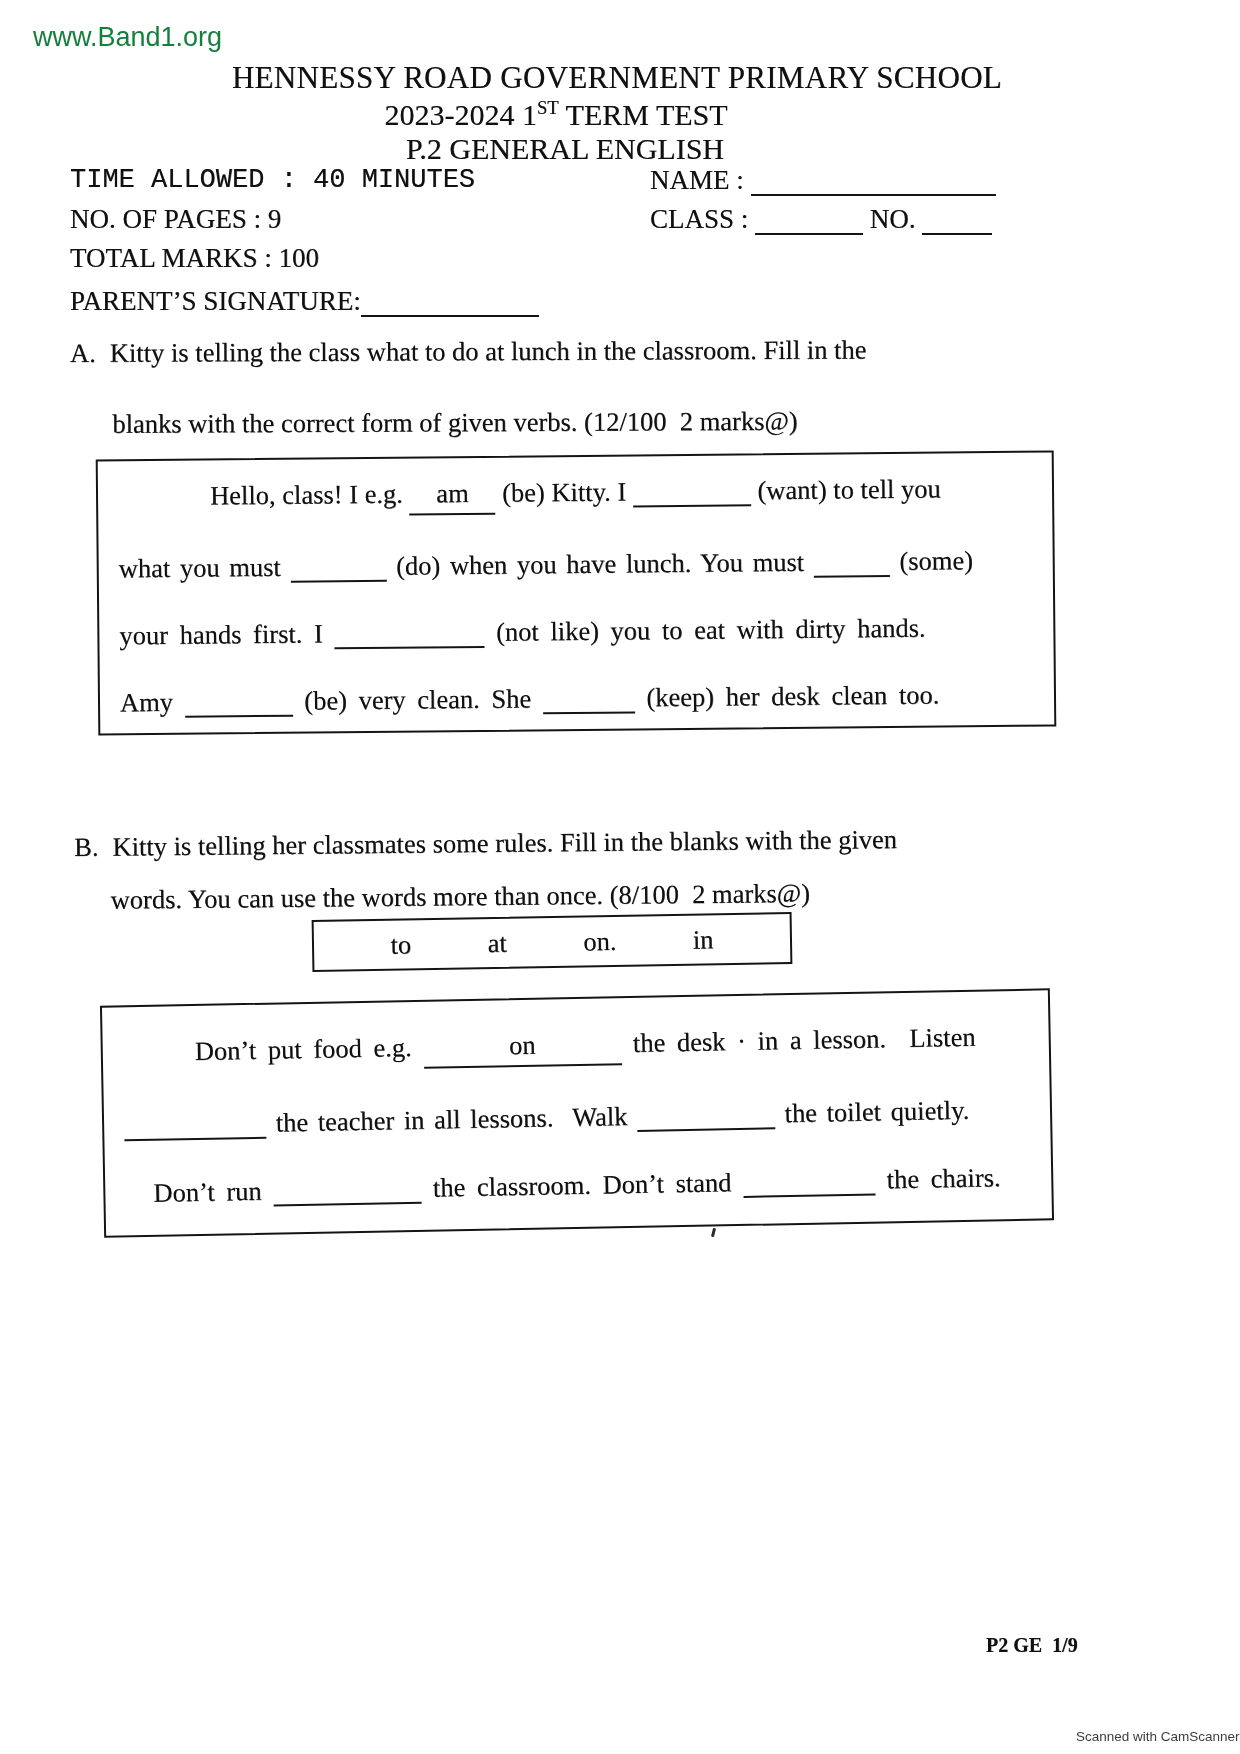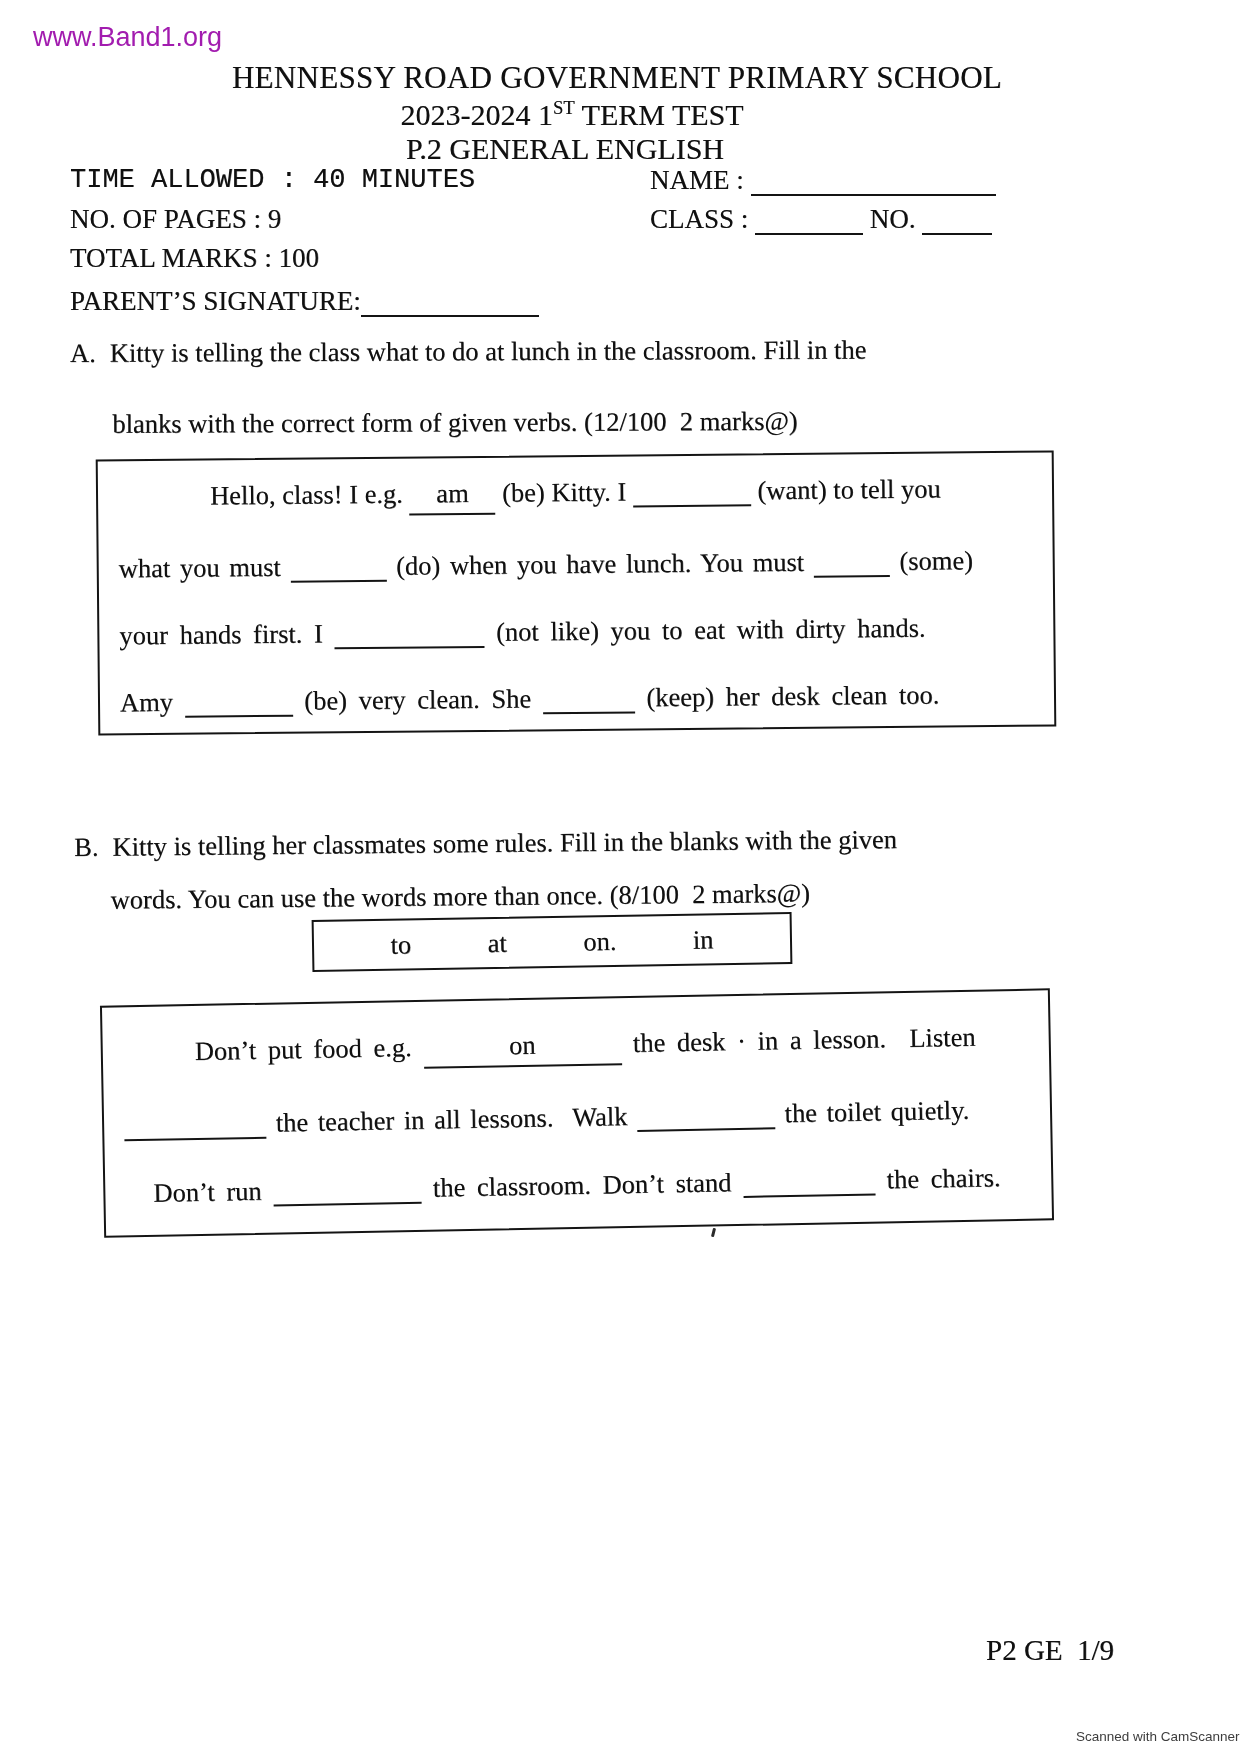--- a/index.html
+++ b/index.html
@@ -5,24 +5,24 @@
   html,body { margin:0; padding:0; background:#ffffff; }
   .page {
     position:relative; width:1240px; height:1754px; background:#ffffff;
     font-family:"Liberation Serif","DejaVu Serif",serif; color:#101010;
     text-shadow:0.35px 0.35px 0 rgba(0,0,0,0.5);
     overflow:hidden;
   }
   .watermark {
     position:absolute; left:33px; top:22px;
     font-family:"Liberation Sans","DejaVu Sans",sans-serif;
-    font-size:27px; color:#a21caf; text-shadow:none;
+    font-size:27px; color:#15803d; text-shadow:none;
   }
   .h-school { position:absolute; top:60px; left:0; width:1234px; text-align:center; font-size:31px; letter-spacing:0.3px; }
-  .h-term   { position:absolute; top:97px; left:16px; width:1112px; text-align:center; font-size:30px; }
+  .h-term   { position:absolute; top:97px; left:0; width:1112px; text-align:center; font-size:30px; }
   .h-term sup { font-size:0.62em; vertical-align:super; letter-spacing:0; }
   .h-subject{ position:absolute; top:132px; left:9px; width:1112px; text-align:center; font-size:30px; }
 
   .inforow { position:absolute; font-size:27px; white-space:nowrap; }
   .blank-empty {
     display:inline-block; height:0; vertical-align:-7px;
     border-bottom:2.5px solid #141414;
   }
   .blank-answer {
     display:inline-block; text-align:center; padding-bottom:3px;
@@ -53,21 +53,21 @@
 
   .wordbank {
     position:absolute; left:312px; top:916px; width:480px; height:52px;
     border:2.5px solid #141414; box-sizing:border-box; transform:rotate(-0.95deg);
     display:flex; justify-content:space-evenly; align-items:center;
     font-size:26.5px;
   }
 
   .artifact { position:absolute; left:712px; top:1228px; width:3px; height:9px; background:#2a2a2a; transform:rotate(14deg); border-radius:1px; }
 
-  .footer-page { position:absolute; left:986px; top:1634px; font-size:29px; white-space:nowrap; }
+  .footer-page { position:absolute; left:986px; top:1634px; font-size:20px; white-space:nowrap;font-weight:bold; }
   .camscanner {
     position:absolute; left:1076px; top:1729px;
     font-family:"Liberation Sans","DejaVu Sans",sans-serif;
     font-size:13.5px; color:#3d3d3d; text-shadow:none; white-space:nowrap;
   }
 </style>
 </head>
 <body>
 
 <div class="page">

